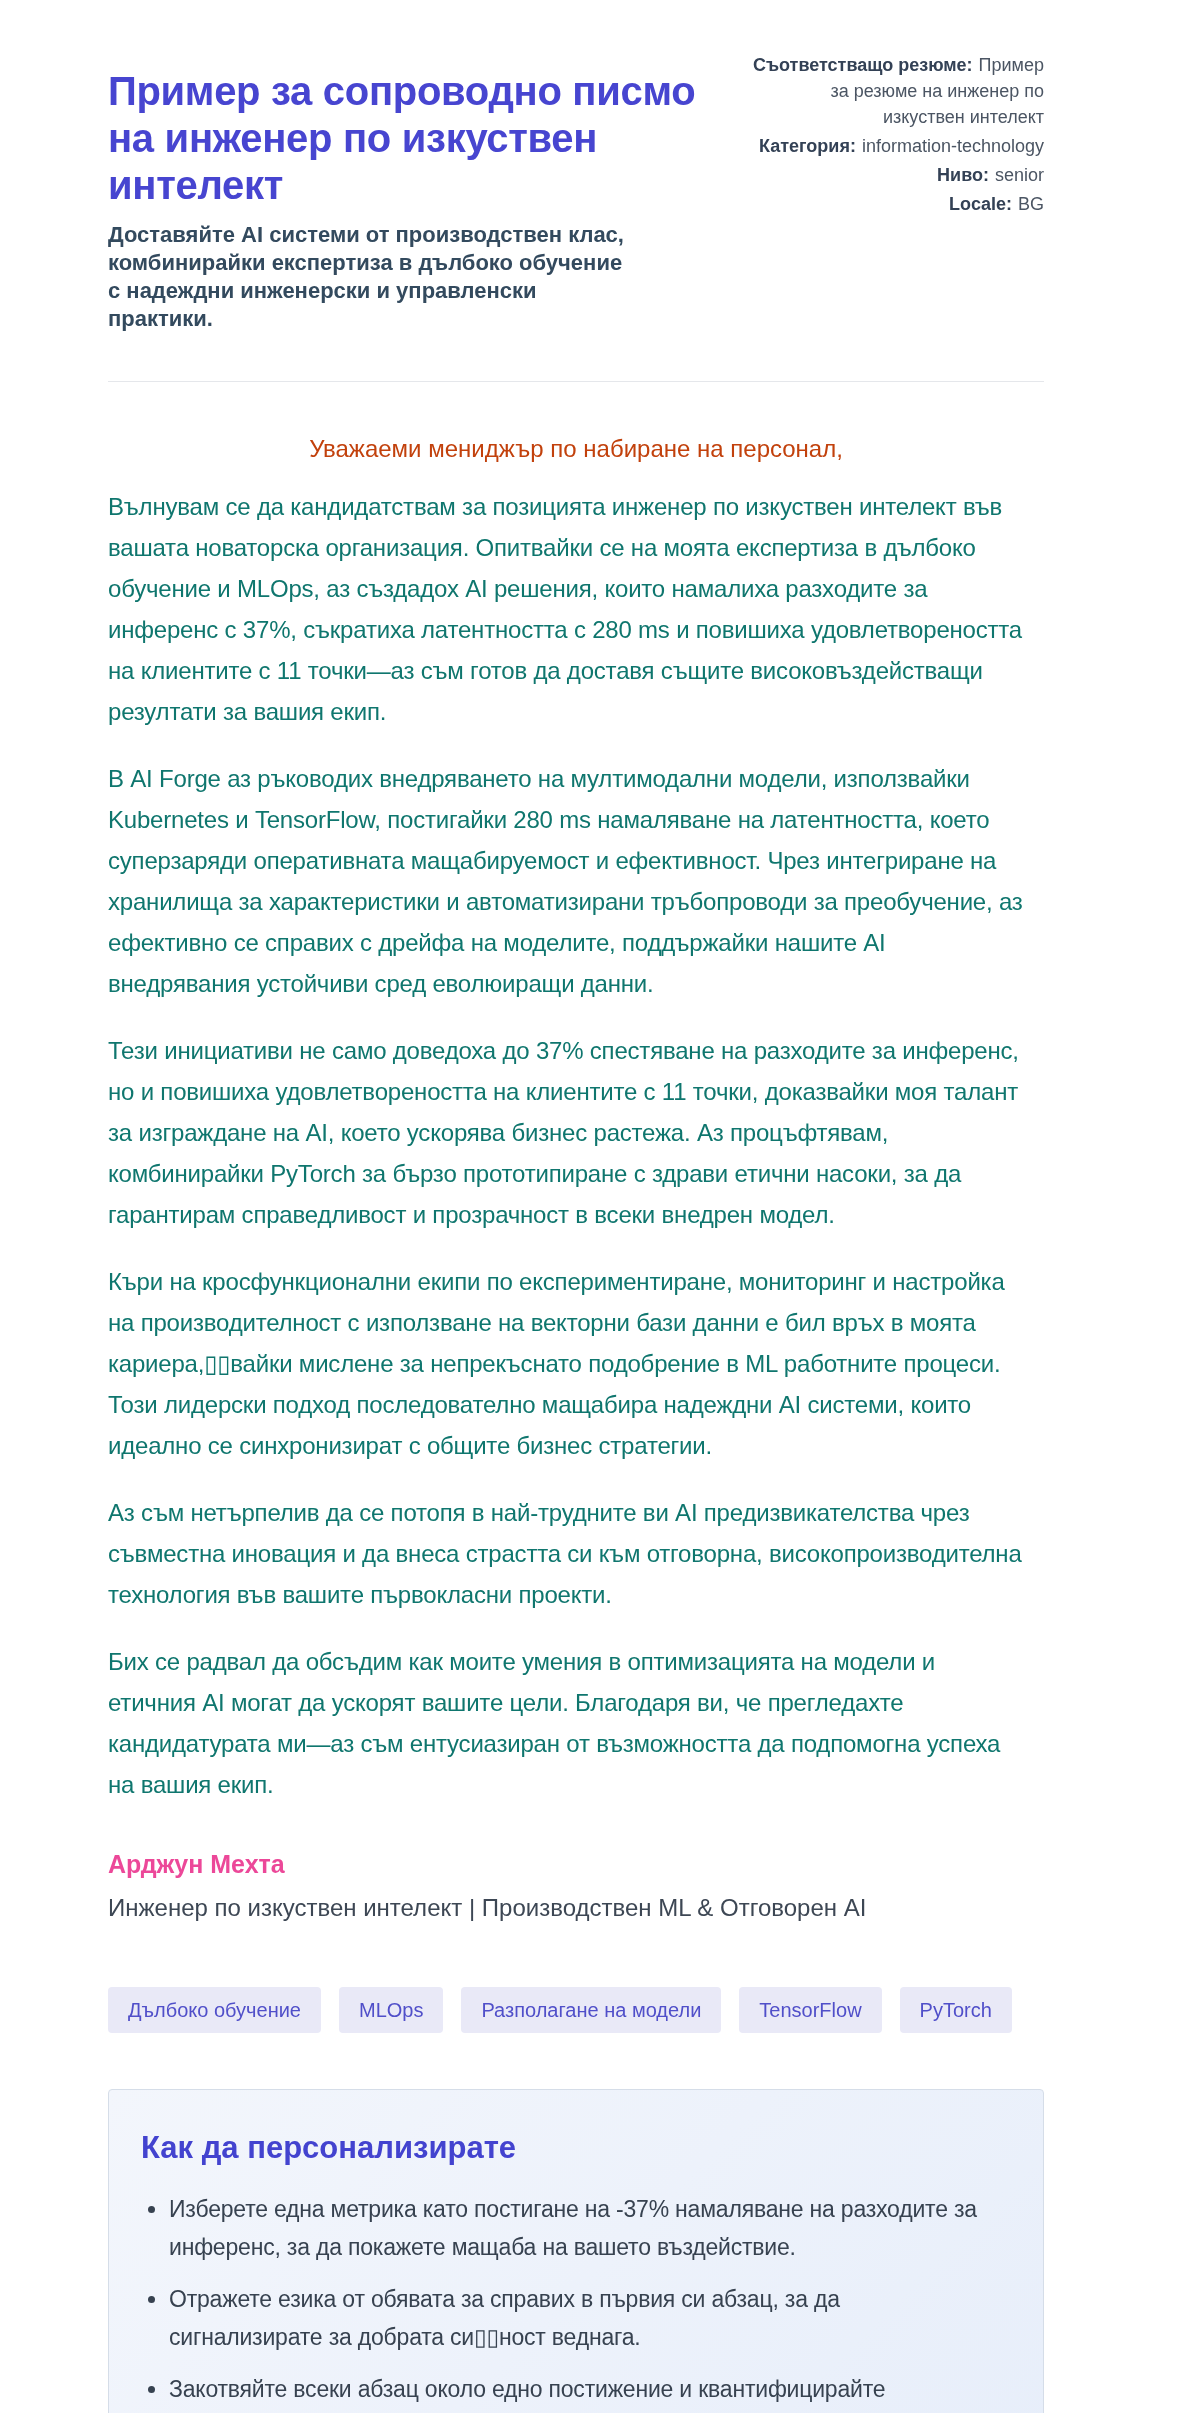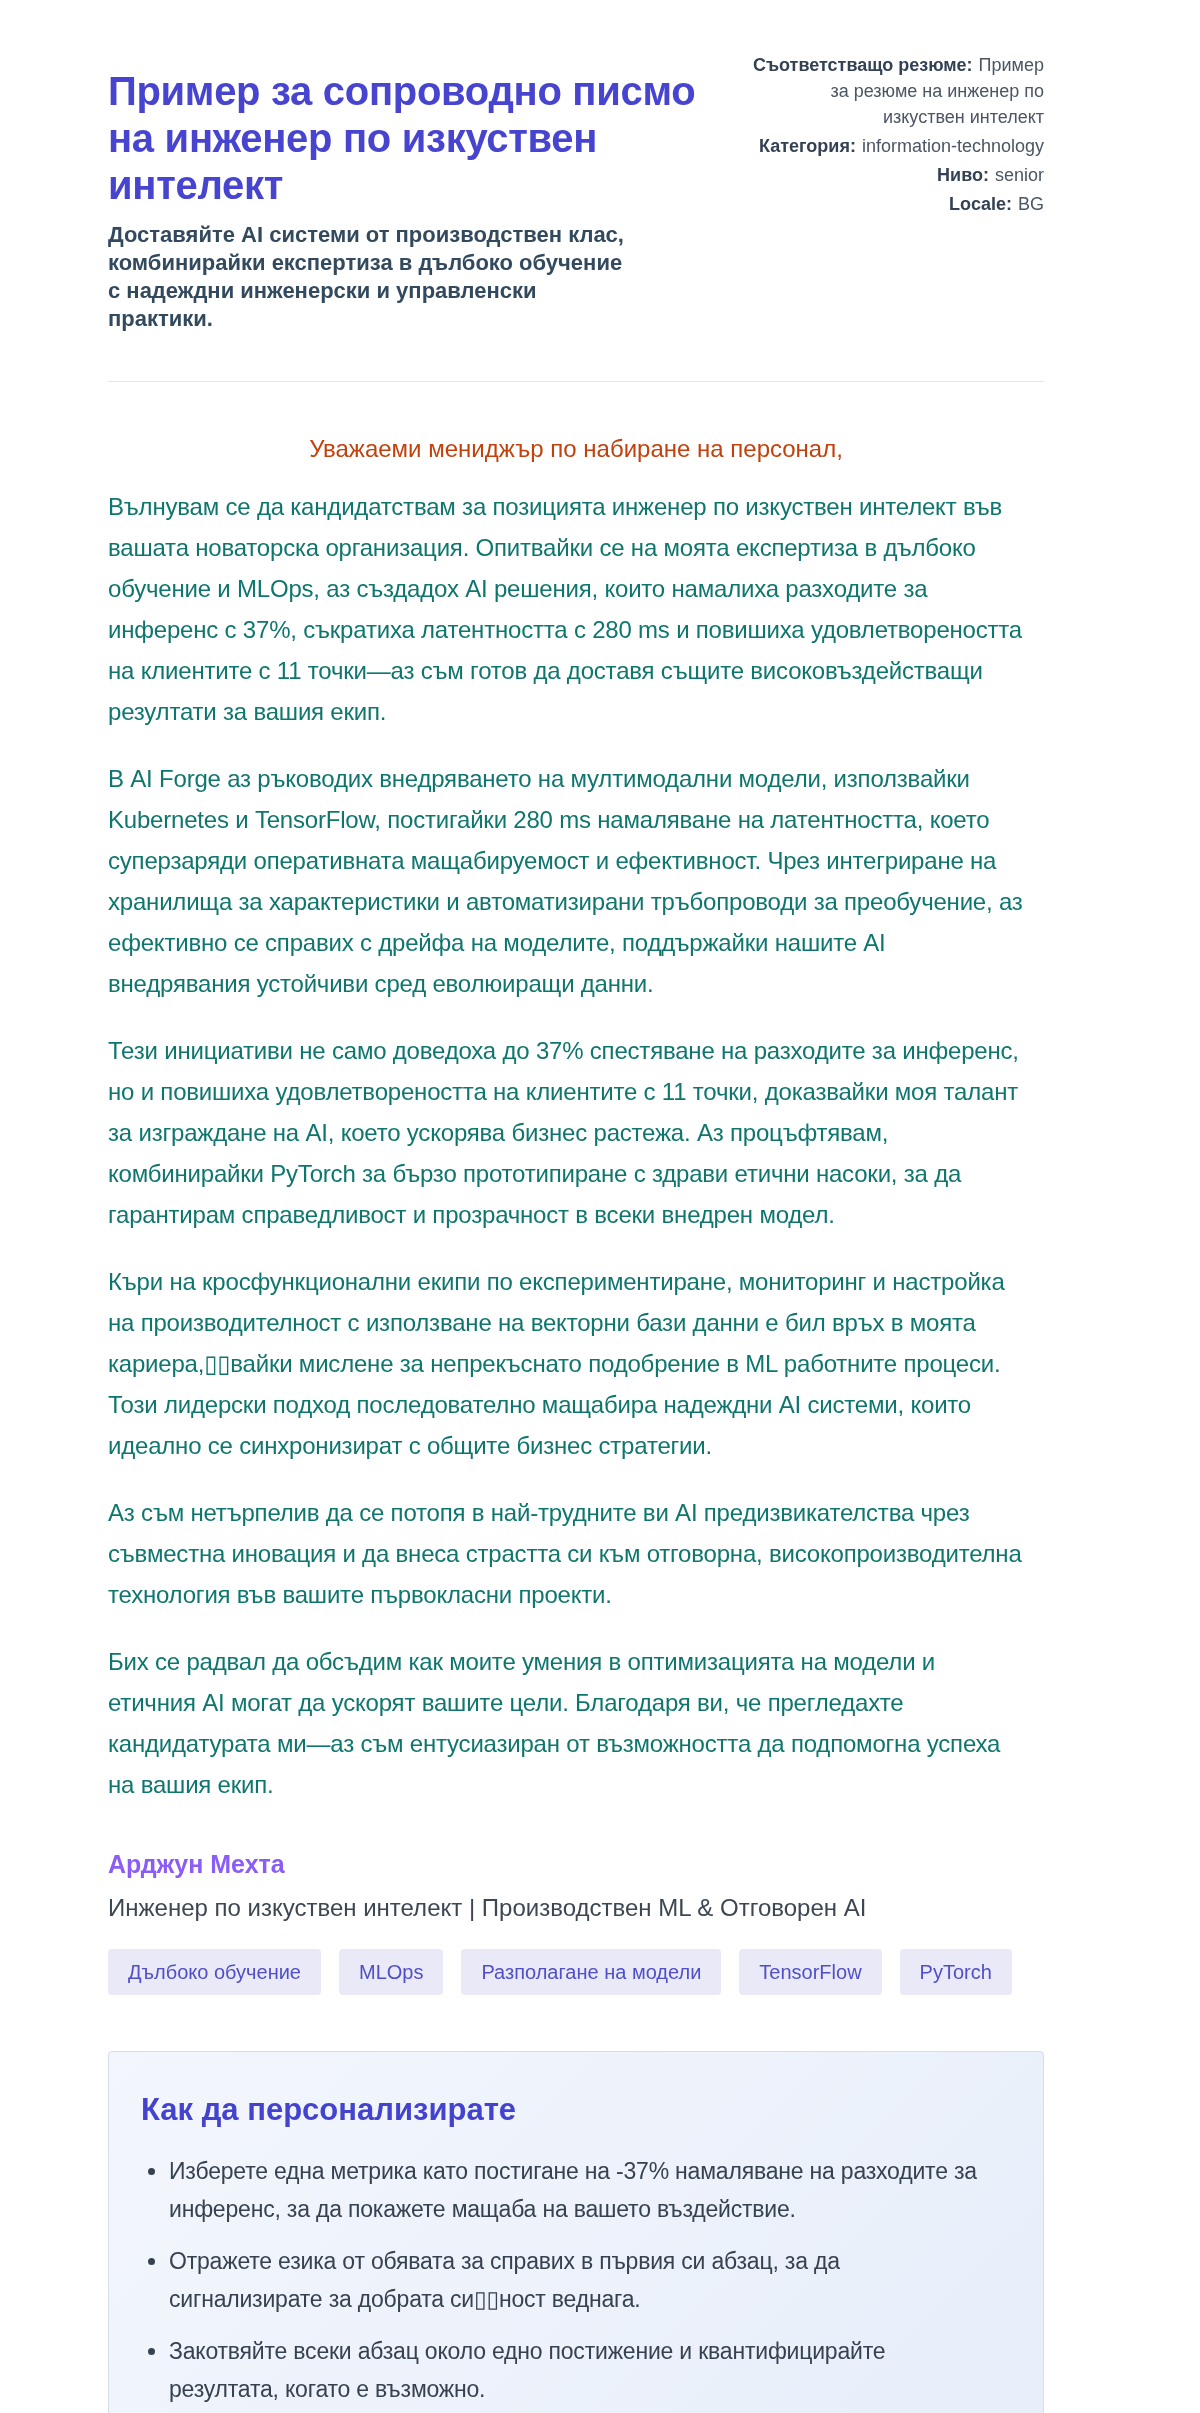--- a/index.html
+++ b/index.html
@@ -71,31 +71,31 @@
     font-size: 24px;
     line-height: 41px;
     color: #0f766e;
     letter-spacing: -0.2px;
   }
   .sig-name {
     margin: 44px 0 0 0;
     font-size: 25px;
     line-height: 30px;
     font-weight: 700;
-    color: #8b5cf6;
+    color: #ec4899;
   }
   .sig-role {
     margin: 14px 0 0 0;
     font-size: 24px;
     line-height: 30px;
     color: #3d4754;
   }
   
   .tags {
-    margin-top: 26px;
+    margin-top: 64px;
     display: flex;
     flex-wrap: wrap;
     gap: 18px;
   }
   .tag {
     display: inline-block;
     background: #e9e9f7;
     color: #504fc9;
     font-size: 20px;
     line-height: 20px;

